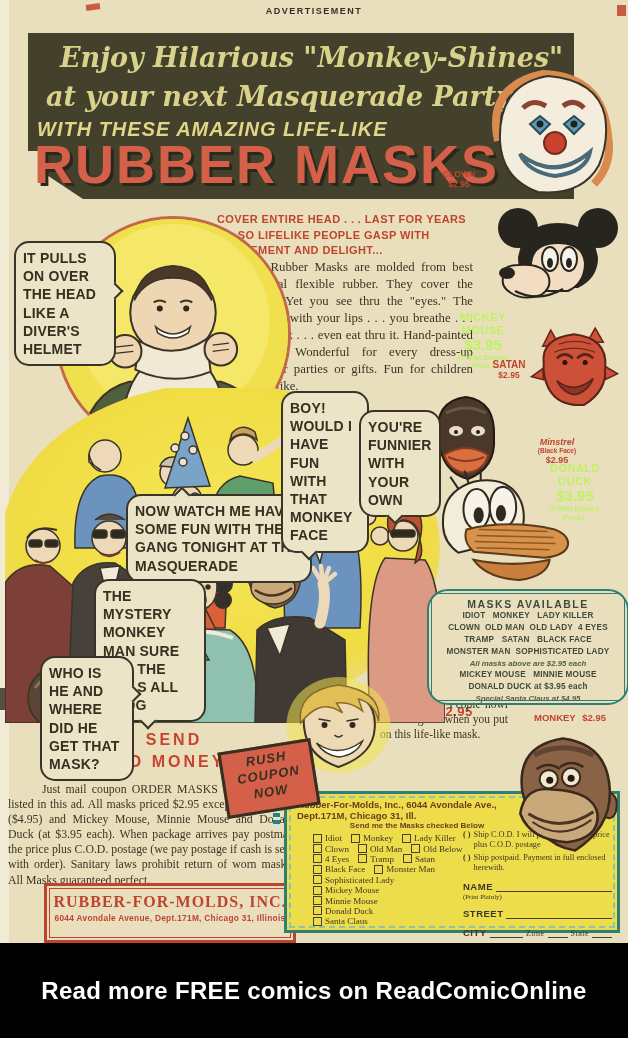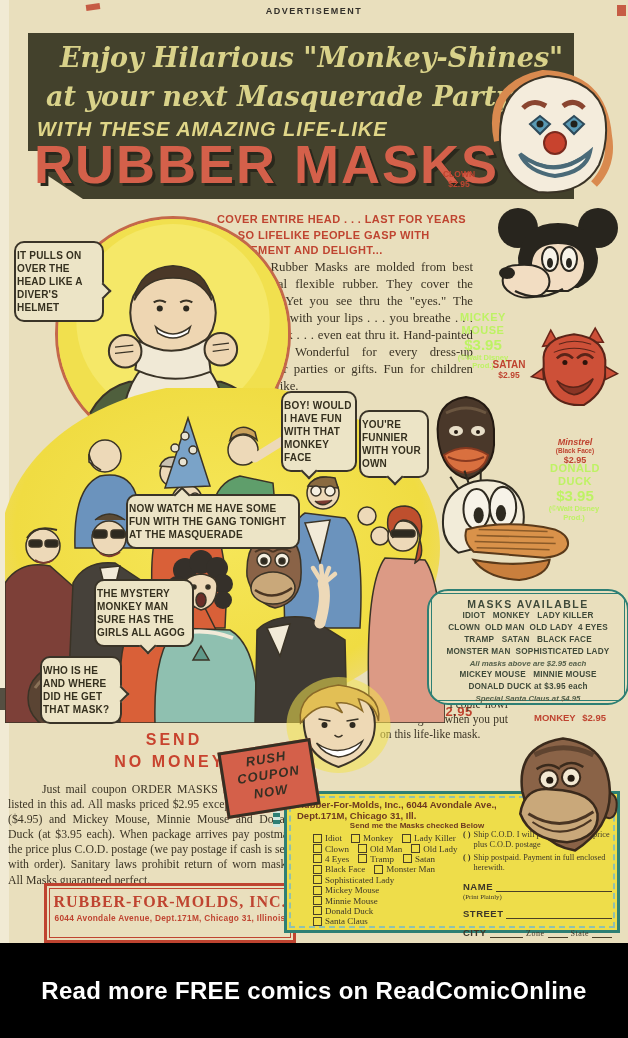--- a/index.html
+++ b/index.html
@@ -26,22 +26,22 @@
   .ill{z-index:3;}
   .clown-svg{left:468px;top:46px;}
   .label{line-height:1.15;text-align:center;}
   .red{color:#bf4430;}
   .dark{color:#bef264;}
   .clown-label{left:437px;top:170px;width:44px;font-size:8.5px;font-weight:700;z-index:4;}
 
   .vignette{left:55px;top:216px;width:230px;height:230px;border-radius:50%;
             border:3px solid #c4684a;overflow:hidden;background:#f1e04e;z-index:2;}
 
-  .bubble{background:#ece4c6;border:2px solid #3a3428;border-radius:10px;padding:6px 1px;
-          font-size:10px;font-weight:700;color:#35301f;line-height:1.3;letter-spacing:.2px;z-index:6;}
+  .bubble{background:#ece4c6;border:2px solid #3a3428;border-radius:15px;padding:6px 7px;
+          font-size:14px;font-weight:700;color:#35301f;line-height:1.3;letter-spacing:.2px;z-index:6;}
   .bubble:after{content:'';position:absolute;width:10px;height:10px;background:#ece4c6;transform:rotate(45deg);}
   .bubble-pulls{left:14px;top:241px;width:84px;}
   .bubble-pulls:after{right:-7px;top:42px;border-top:2px solid #3a3428;border-right:2px solid #3a3428;}
   .bubble-watch{left:126px;top:494px;width:168px;}
   .bubble-watch:after{top:-7px;left:48px;border-top:2px solid #3a3428;border-left:2px solid #3a3428;}
   .bubble-boy{left:281px;top:391px;width:70px;}
   .bubble-boy:after{bottom:-7px;left:20px;border-bottom:2px solid #3a3428;border-right:2px solid #3a3428;}
   .bubble-funnier{left:359px;top:410px;width:64px;}
   .bubble-funnier:after{bottom:-7px;left:28px;border-bottom:2px solid #3a3428;border-right:2px solid #3a3428;}
   .bubble-mystery{left:50px;top:579px;width:94px;margin-left:44px;}
@@ -56,21 +56,21 @@
 
   .mickey-svg{left:492px;top:203px;}
   .mickey-label{left:450px;top:311px;width:66px;z-index:4;}
   .lbl-name{font-size:11px;font-weight:700;letter-spacing:.5px;}
   .lbl-price{font-size:15px;font-weight:700;}
   .lbl-credit{font-size:7.5px;font-weight:700;}
   .satan-svg{left:528px;top:318px;}
   .satan-label{left:487px;top:359px;width:44px;font-weight:700;z-index:4;}
   .satan-label .n{font-size:10px;} .satan-label .p{font-size:8.5px;}
   .minstrel-svg{left:426px;top:382px;}
-  .minstrel-label{left:510px;top:437px;width:58px;font-weight:700;z-index:4;padding-left:36px;}
+  .minstrel-label{left:492px;top:437px;width:58px;font-weight:700;z-index:4;padding-left:36px;}
   .minstrel-label .n{font-size:9px;font-style:italic;}
   .minstrel-label .s{font-size:6.5px;} .minstrel-label .p{font-size:9px;}
   .donald-svg{left:428px;top:466px;}
   .donald-label{left:542px;top:462px;width:66px;z-index:4;}
   .donald-credit{left:538px;top:505px;width:72px;font-size:7.5px;font-weight:700;z-index:4;text-align:center;}
 
   .crowd-svg{left:5px;top:388px;z-index:2;}
 
   .masks-box{left:427px;top:589px;width:194px;height:108px;border:2px solid #2e7f74;border-radius:21px;
              padding:2px;background:#e9dfbd;z-index:4;}
@@ -459,21 +459,21 @@
         <span class="ci">
             <span class="cb"></span>
             <span class="cb-l">Clown</span>
           </span>
         <span class="ci">
             <span class="cb"></span>
             <span class="cb-l">Old Man</span>
           </span>
         <span class="ci">
             <span class="cb"></span>
-            <span class="cb-l">Old Lady</span>
+            <span class="cb-l">Old Below</span>
           </span>
       </div>
       <div class="cp-row">
         <span class="ci">
             <span class="cb"></span>
             <span class="cb-l">4 Eyes</span>
           </span>
         <span class="ci">
             <span class="cb"></span>
             <span class="cb-l">Tramp</span>

